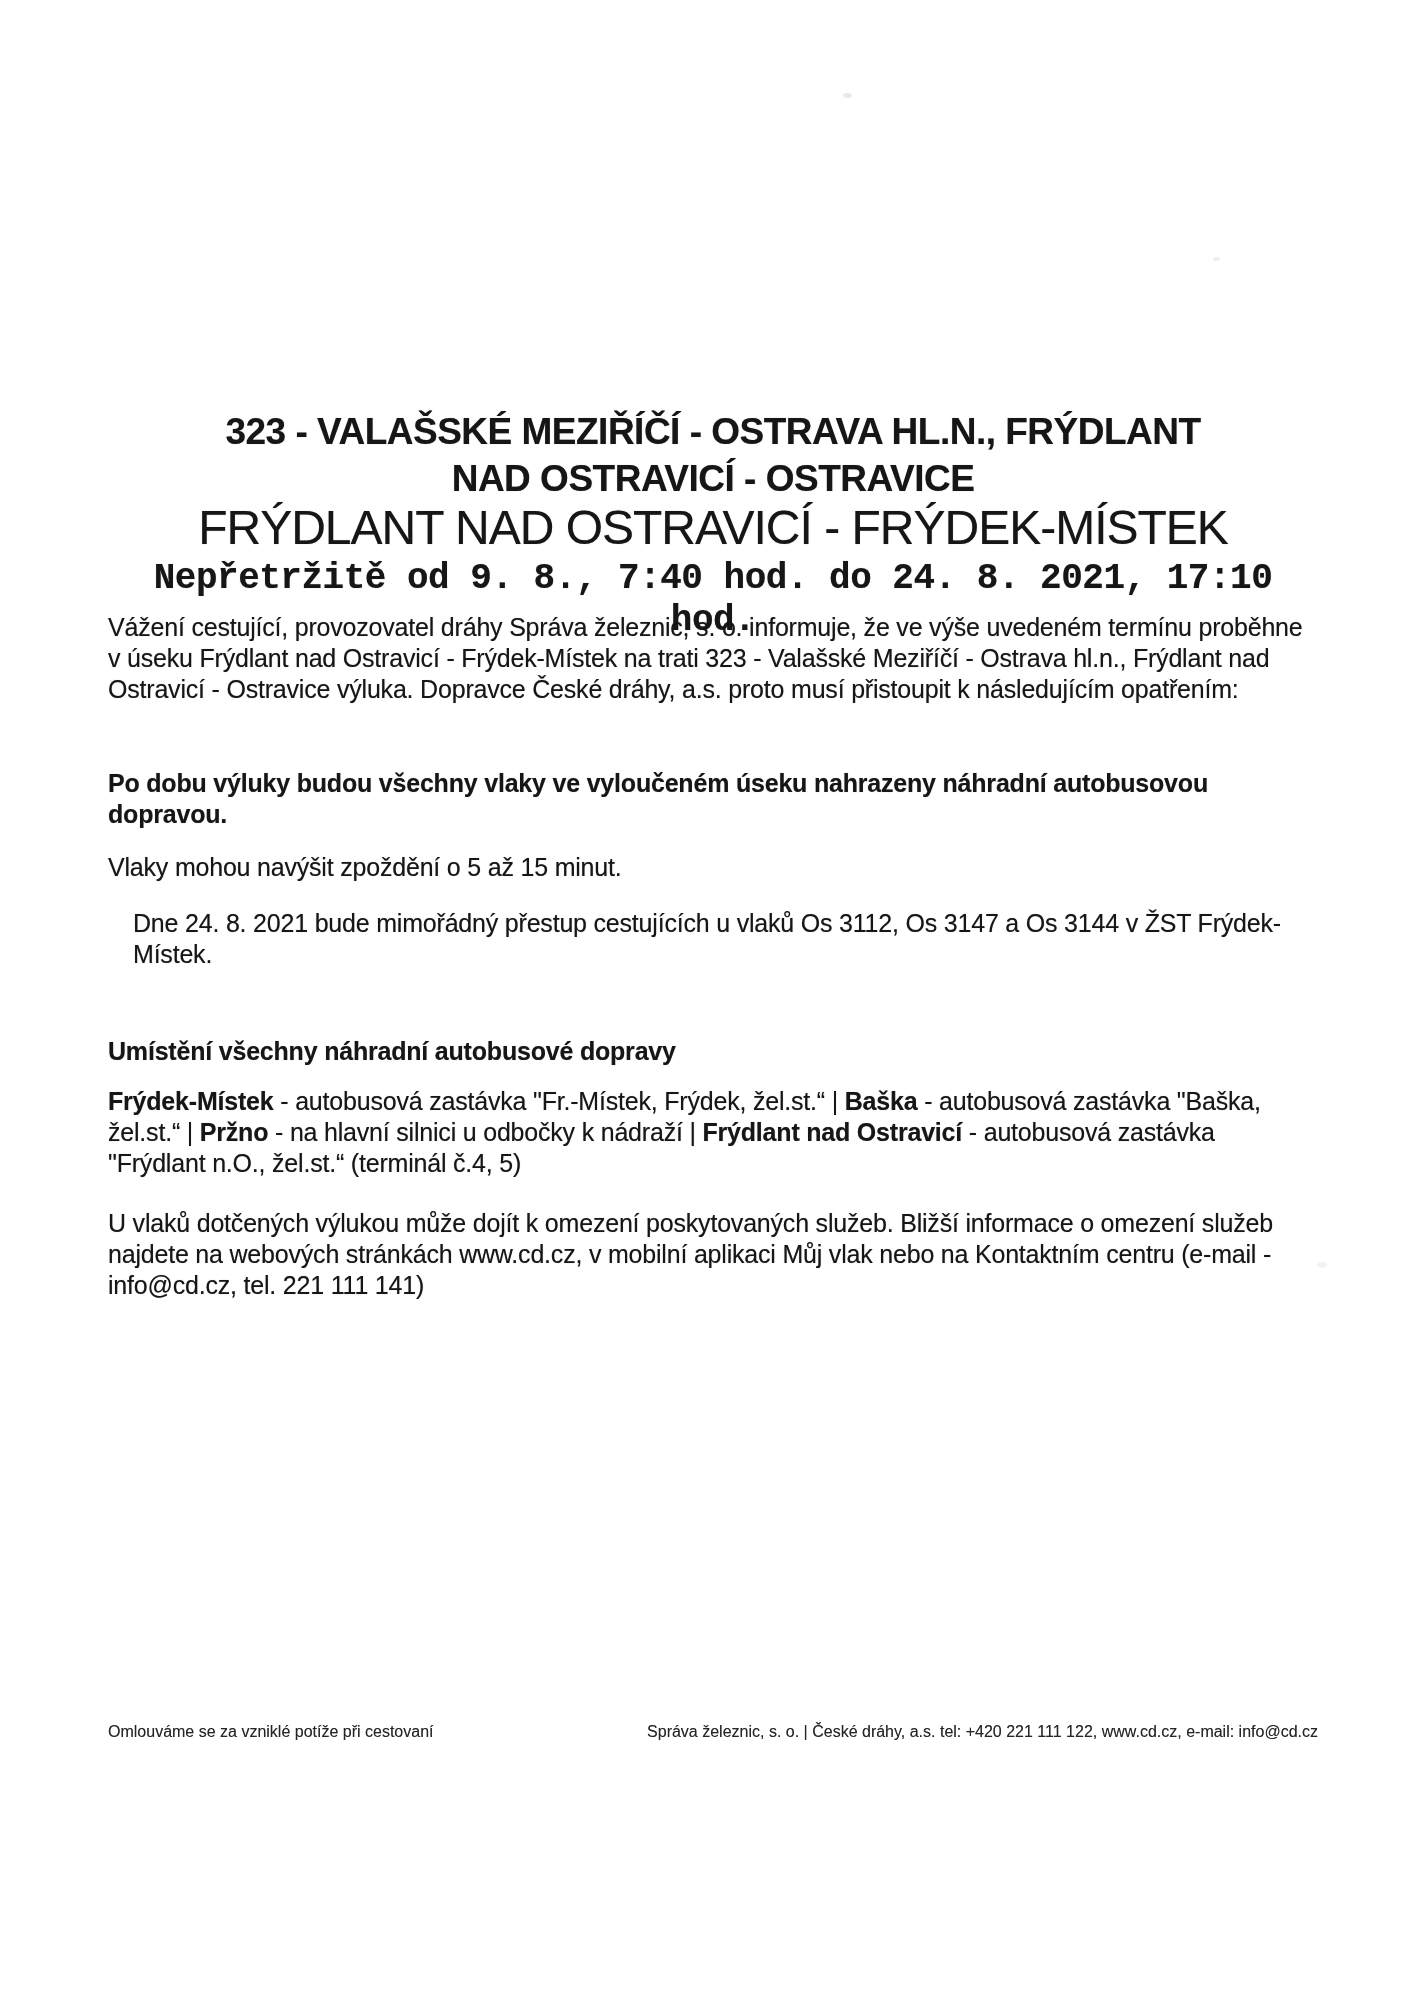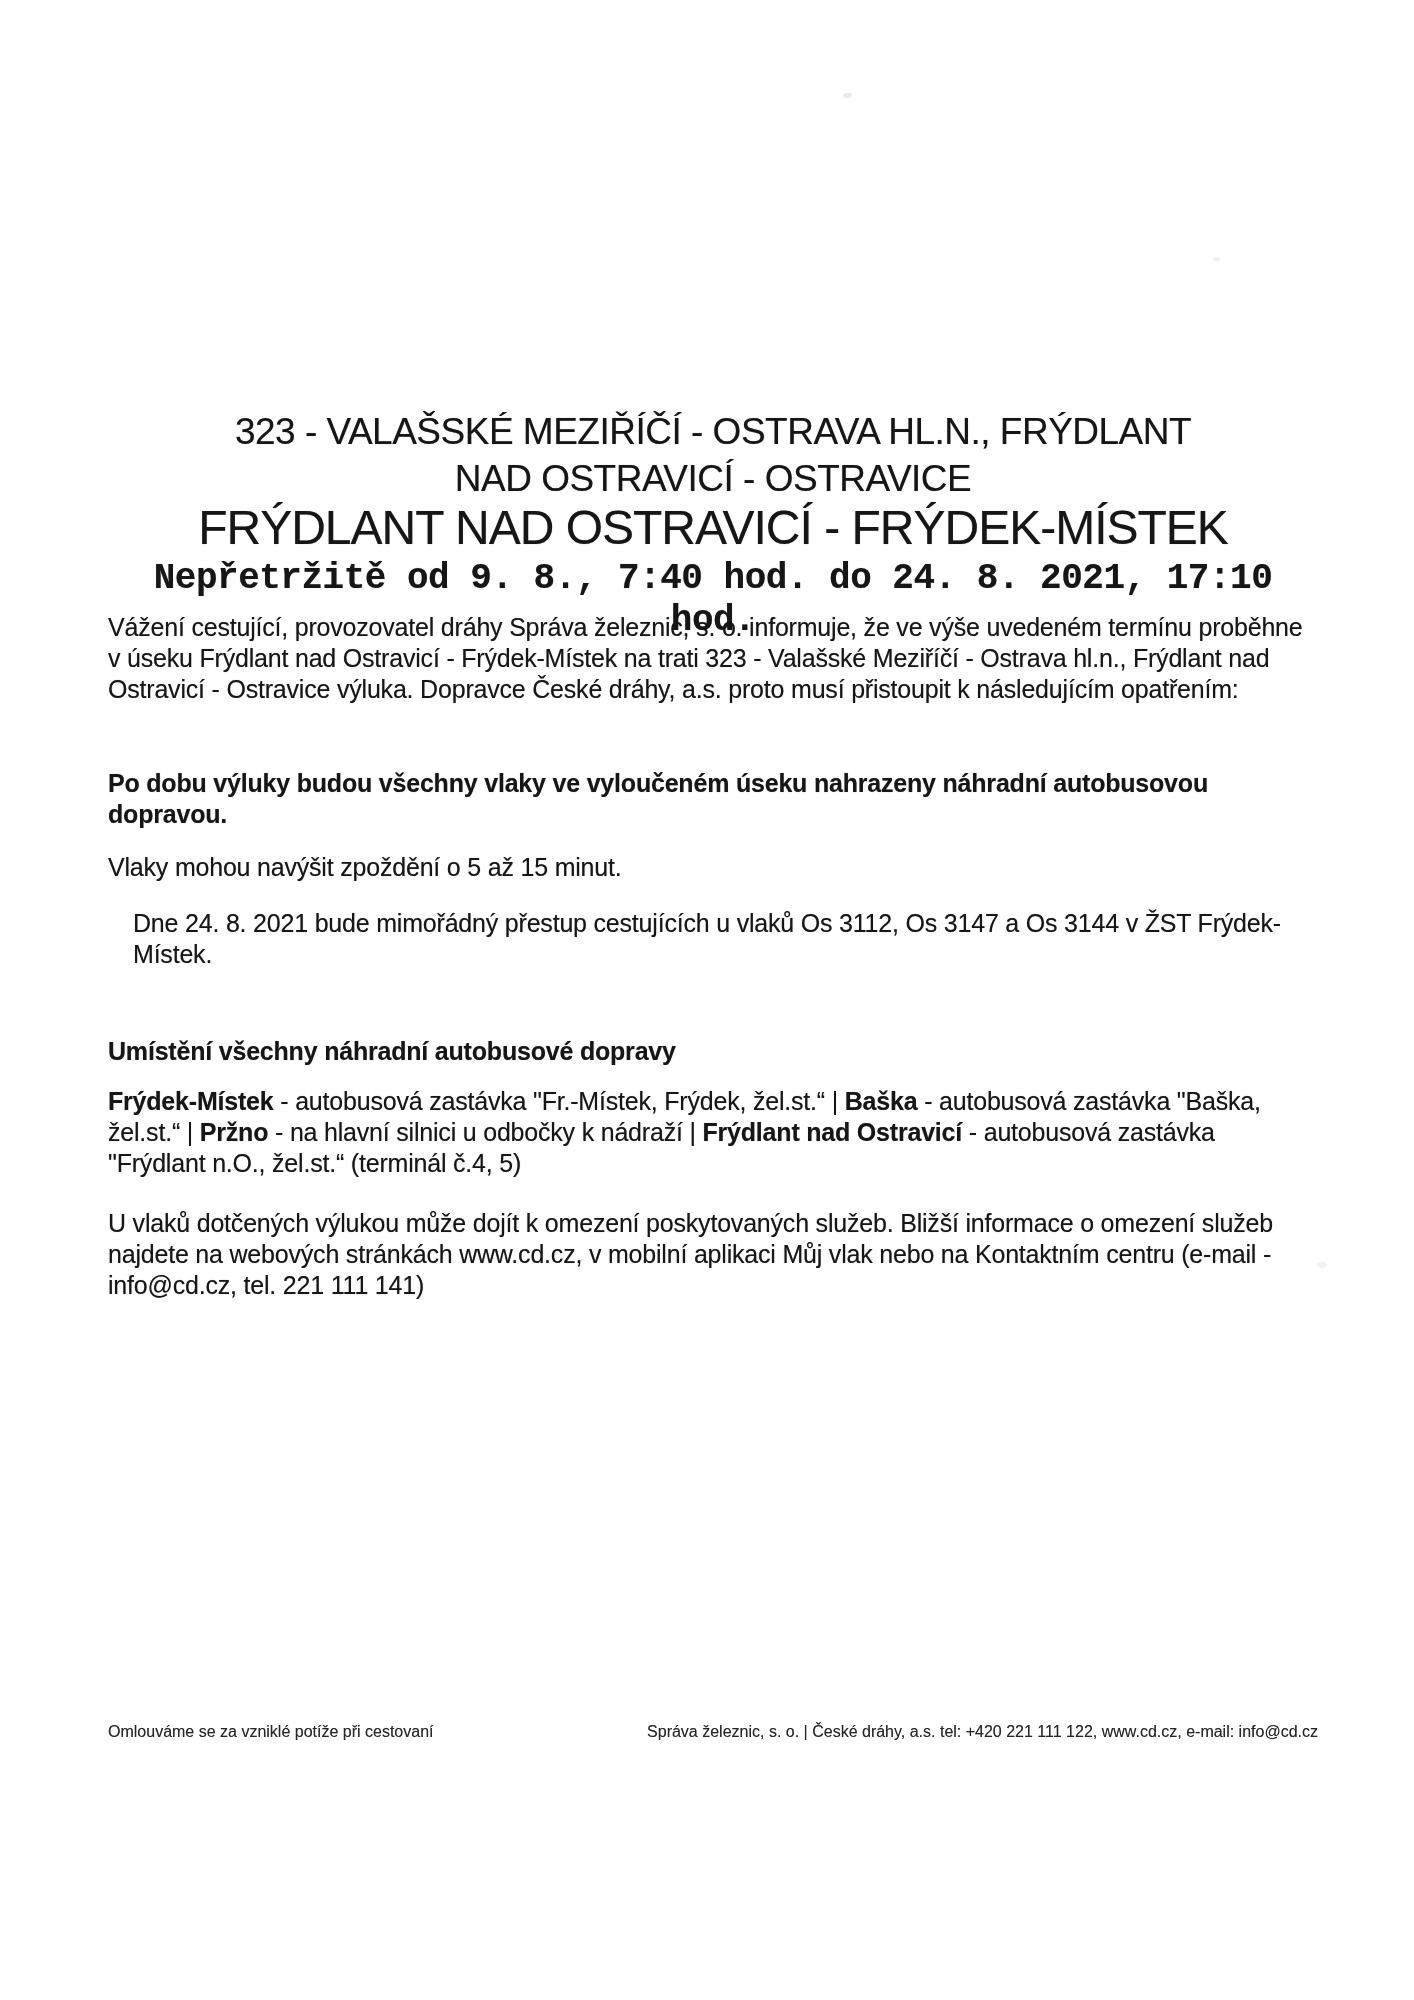--- a/index.html
+++ b/index.html
@@ -16,21 +16,21 @@
   }
   .col {
     position: absolute;
     left: 108px;
     width: 1210px;
   }
   .heading-block { text-align: center; }
   .route-title {
     top: 408px;
     font-size: 37px;
-    font-weight: 400;
+    font-weight: 700;
     line-height: 47px;
     letter-spacing: -0.5px;
   }
   .section-title {
     top: 500px;
     font-size: 48px;
     font-weight: 400;
     line-height: 56px;
     letter-spacing: -1px;
   }

